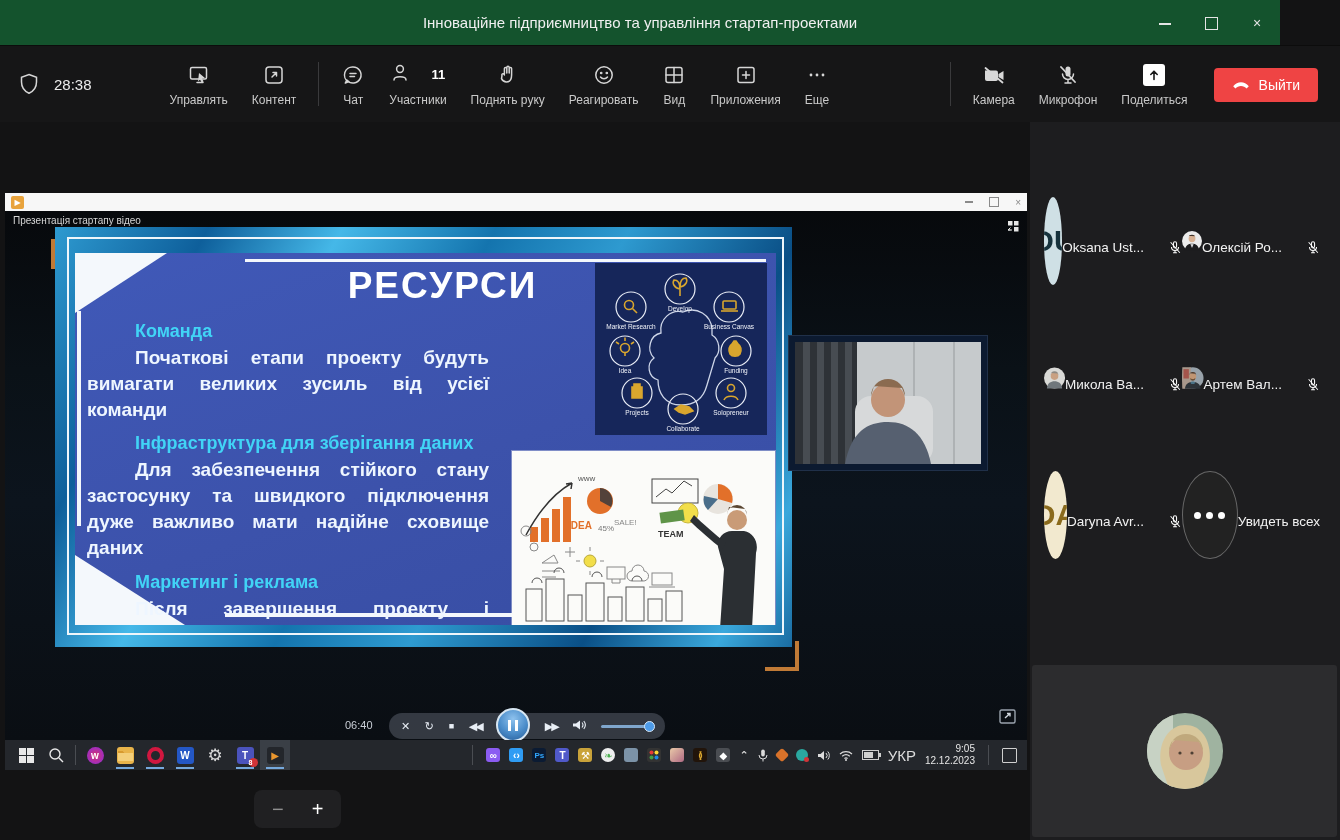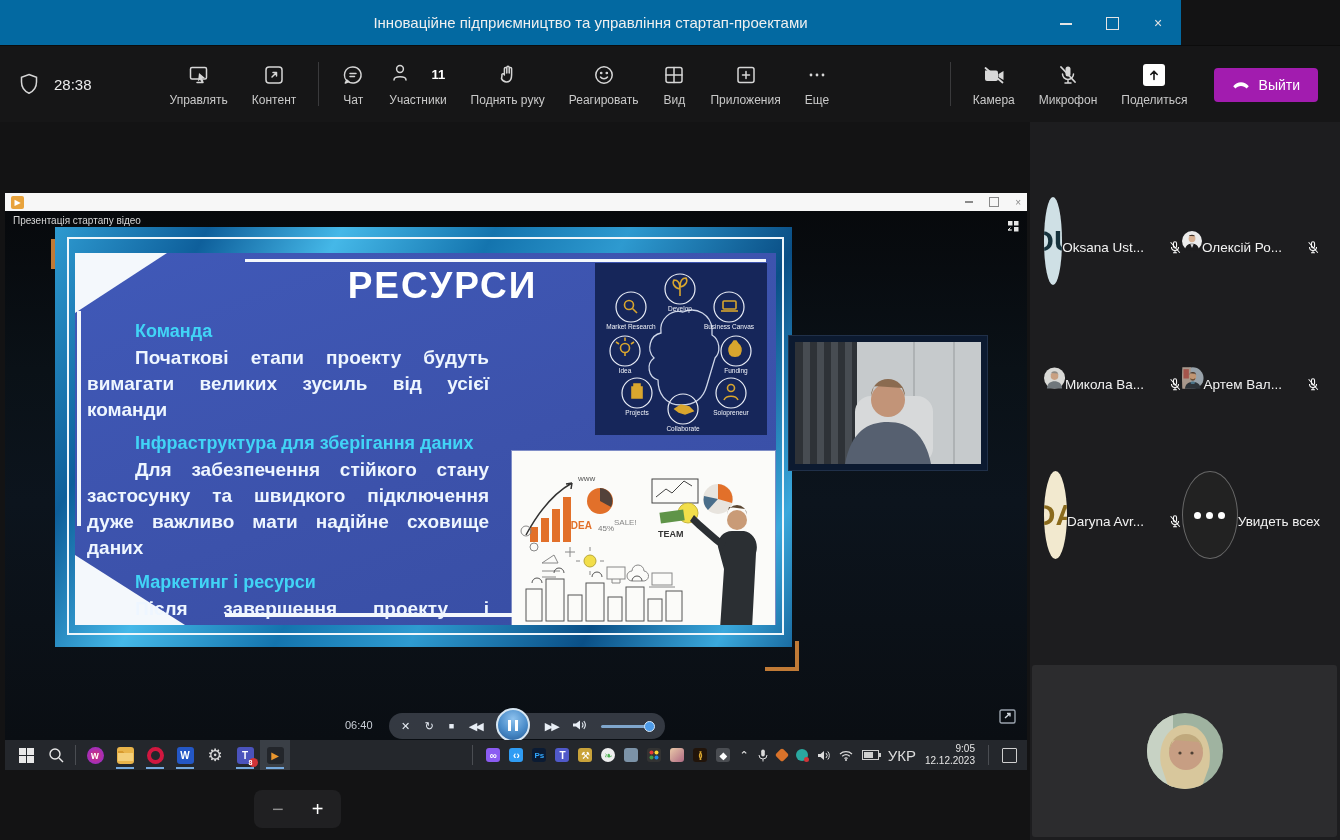--- a/index.html
+++ b/index.html
@@ -1,20 +1,20 @@
 <!DOCTYPE html>
 <html><head>
 <meta charset="utf-8">
 <style>
   html,body{margin:0;padding:0;background:#000;}
   .screen{position:relative;width:1340px;height:840px;overflow:hidden;
     font-family:"Liberation Sans","DejaVu Sans",sans-serif;background:#131314;color:#eee;}
 
   
-  .titlebar{position:absolute;left:0;top:0;width:1181px;height:45px;background:#0369a1;
+  .titlebar{position:absolute;left:0;top:0;width:1280px;height:45px;background:#14532d;
     display:flex;align-items:center;justify-content:center;}
   .titlebar .wtitle{font-size:15px;color:#f0f0f0;}
   .winctl{position:absolute;right:0;top:0;height:45px;display:flex;align-items:center;}
   .winctl span{width:46px;text-align:center;color:#e4e4e4;font-size:14px;cursor:default;}
   .wc-min i{display:inline-block;width:12px;height:2px;background:#e4e4e4;vertical-align:middle;}
   .wc-max i{display:inline-block;width:11px;height:11px;border:1.5px solid #e4e4e4;vertical-align:middle;}
   .wc-close{font-size:18px;}
 
   
   .toolbar{position:absolute;left:0;top:45px;width:1340px;height:77px;background:#161617;
@@ -22,21 +22,21 @@
   .shield{margin-right:14px;display:flex;}
   .timer{font-size:15px;color:#ececec;margin-right:66px;}
   .tbtn{display:flex;flex-direction:column;align-items:center;gap:5px;margin:0 12px;color:#cdcdcd;cursor:pointer;}
   .tbtn .ticon{height:26px;display:flex;align-items:center;justify-content:center;gap:19px;}
   .tbtn .tlabel{font-size:12px;white-space:nowrap;color:#c9c9c9;}
   .pcount{font-size:13px;font-weight:bold;color:#fff;}
   .tb-div{width:1px;height:44px;background:#3a3a3c;margin:0 10px;}
   .tbtn svg{stroke:#d6d6d6;fill:none;stroke-width:1.5;stroke-linecap:round;stroke-linejoin:round;}
   .fillic svg{fill:#d8d8d8;stroke:none;}
   .share-box{width:22px;height:22px;background:#fff;border-radius:3px;display:flex;align-items:center;justify-content:center;}
-  .leave-btn{margin:0 22px 14px 14px;align-self:flex-start;margin-top:16px;background:#a21caf;border-radius:4px;
+  .leave-btn{margin:0 22px 14px 14px;align-self:flex-start;margin-top:16px;background:#ef4444;border-radius:4px;
     padding:9px 18px;display:flex;align-items:center;gap:9px;color:#fff;font-size:14px;cursor:pointer;}
   .grp-right{margin-left:auto;display:flex;align-items:center;}
 
   
   .stage{position:absolute;left:0;top:122px;width:1030px;height:718px;background:#131314;}
 
   .shared-window{position:absolute;left:5px;top:71px;width:1022px;height:577px;background:#0a0d11;}
   .win-titlebar{height:18px;background:#f7f7f7;display:flex;align-items:center;padding:0 6px;box-sizing:border-box;}
   .app-ico{width:13px;height:13px;background:#e8a33d;border-radius:2px;color:#fff;font-size:8px;line-height:13px;text-align:center;}
   .wt-ctl{margin-left:auto;display:flex;gap:16px;align-items:center;color:#8a8a8a;font-size:10px;}
@@ -320,21 +320,21 @@
             <div class="line-top"></div>
             <div class="line-bottom"></div>
             <div class="line-left"></div>
             <div class="slide-title">РЕСУРСИ</div>
 
             <div class="slide-col">
               <div class="sec-h">Команда</div>
               <div class="sec-b">Початкові етапи проекту будуть вимагати великих зусиль від усієї команди</div>
               <div class="sec-h">Інфраструктура для зберігання даних</div>
               <div class="sec-b">Для забезпечення стійкого стану застосунку та швидкого підключення дуже важливо мати надійне сховище даних</div>
-              <div class="sec-h">Маркетинг і ресурси</div>
+              <div class="sec-h">Маркетинг і реклама</div>
               <div class="sec-b">Після завершення проекту і настання етапу релізу, стає важливим вкладати ресурси, як грошові, так і часові, у маркетинг та просування проекту</div>
             </div>
 
             <svg class="diagram" width="172" height="172" viewBox="0 0 172 172">
               <rect width="172" height="172" fill="#16265a"></rect>
               <path d="M86 142 C70 142 63 130 63 117 C53 114 51 101 59 95 C51 87 55 72 66 70 C64 56 76 46 88 49 C102 43 116 52 117 66 L117 72 C125 77 126 89 120 95 L112 122 C108 137 99 142 86 142 Z" fill="none" stroke="#cdd5e8" stroke-width="1.3"></path>
               <g fill="none" stroke="#e9edf6" stroke-width="1.2">
                 <circle cx="36" cy="44" r="15"></circle>
                   <circle cx="85" cy="26" r="15"></circle>
                   <circle cx="134" cy="44" r="15"></circle>

